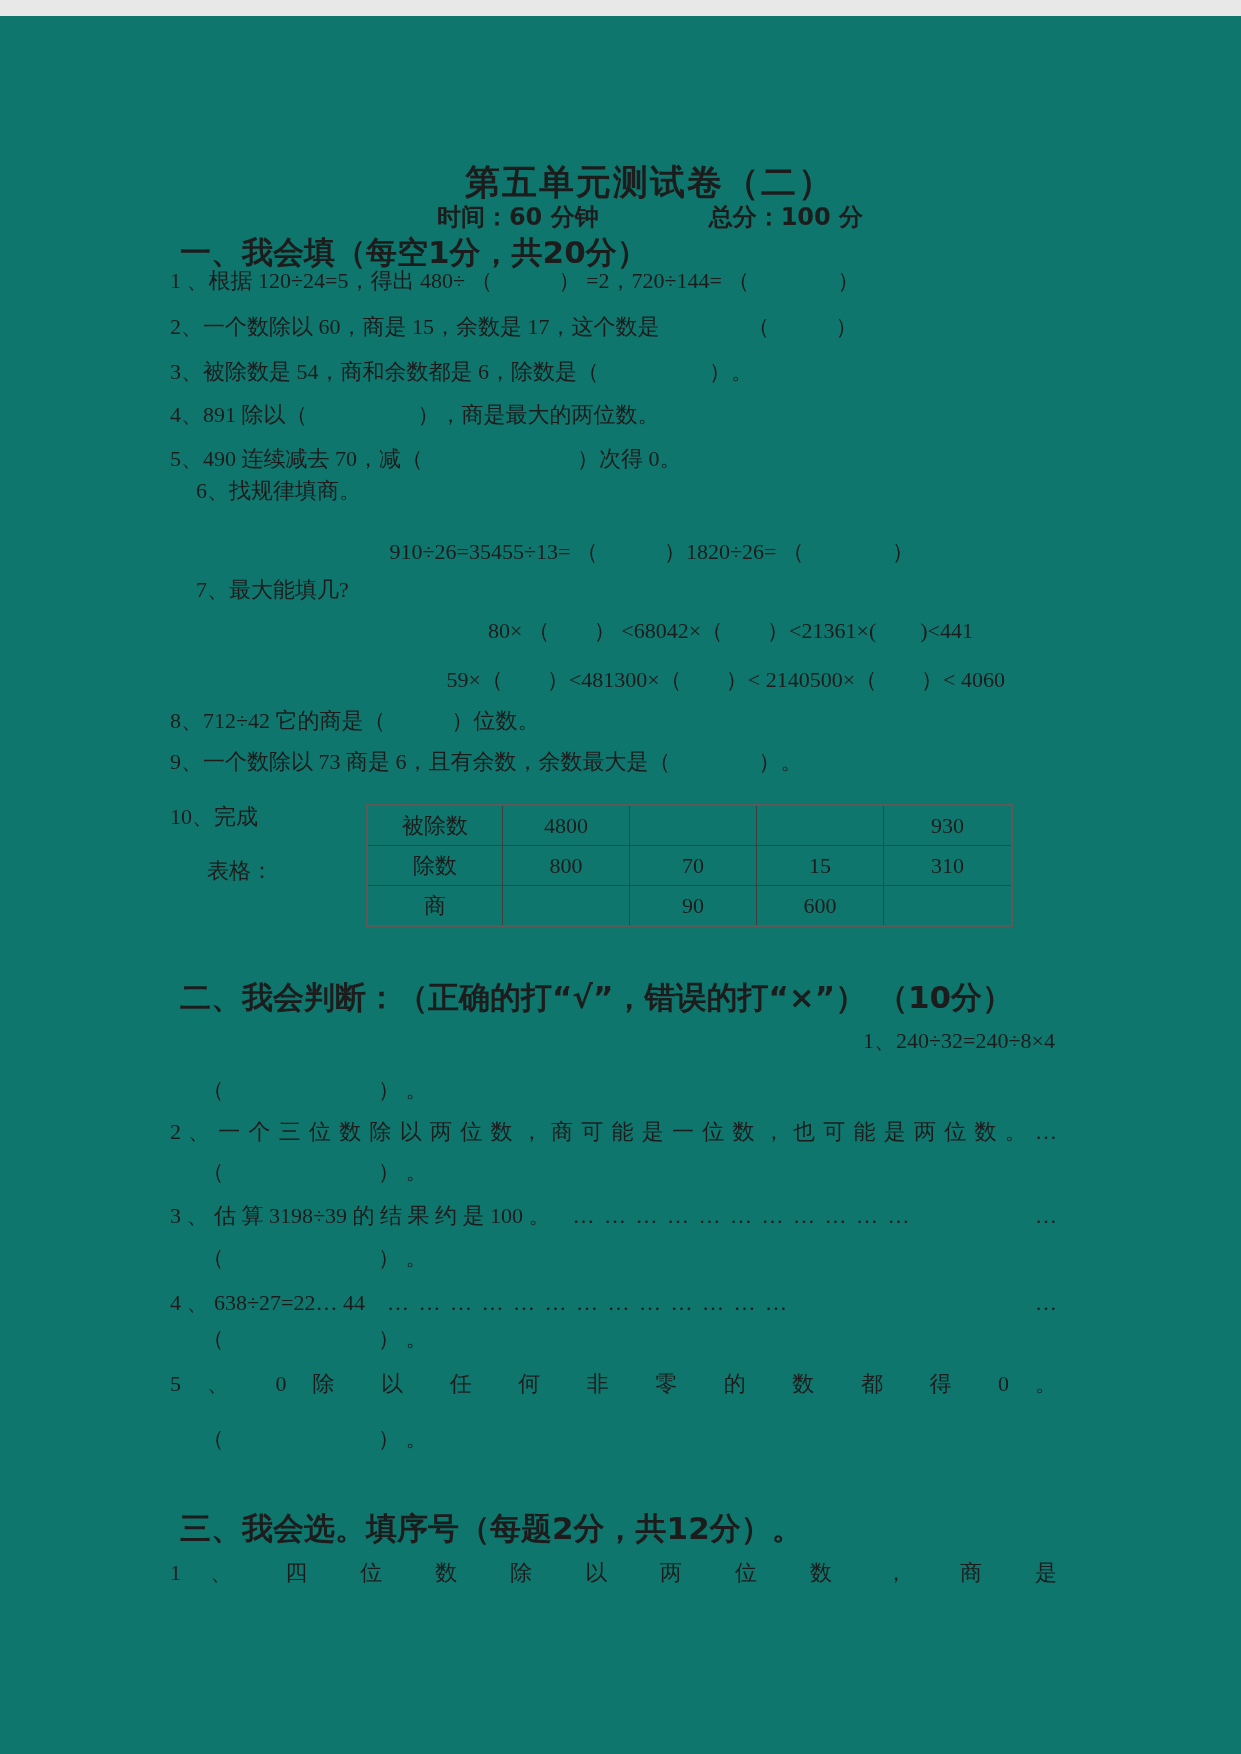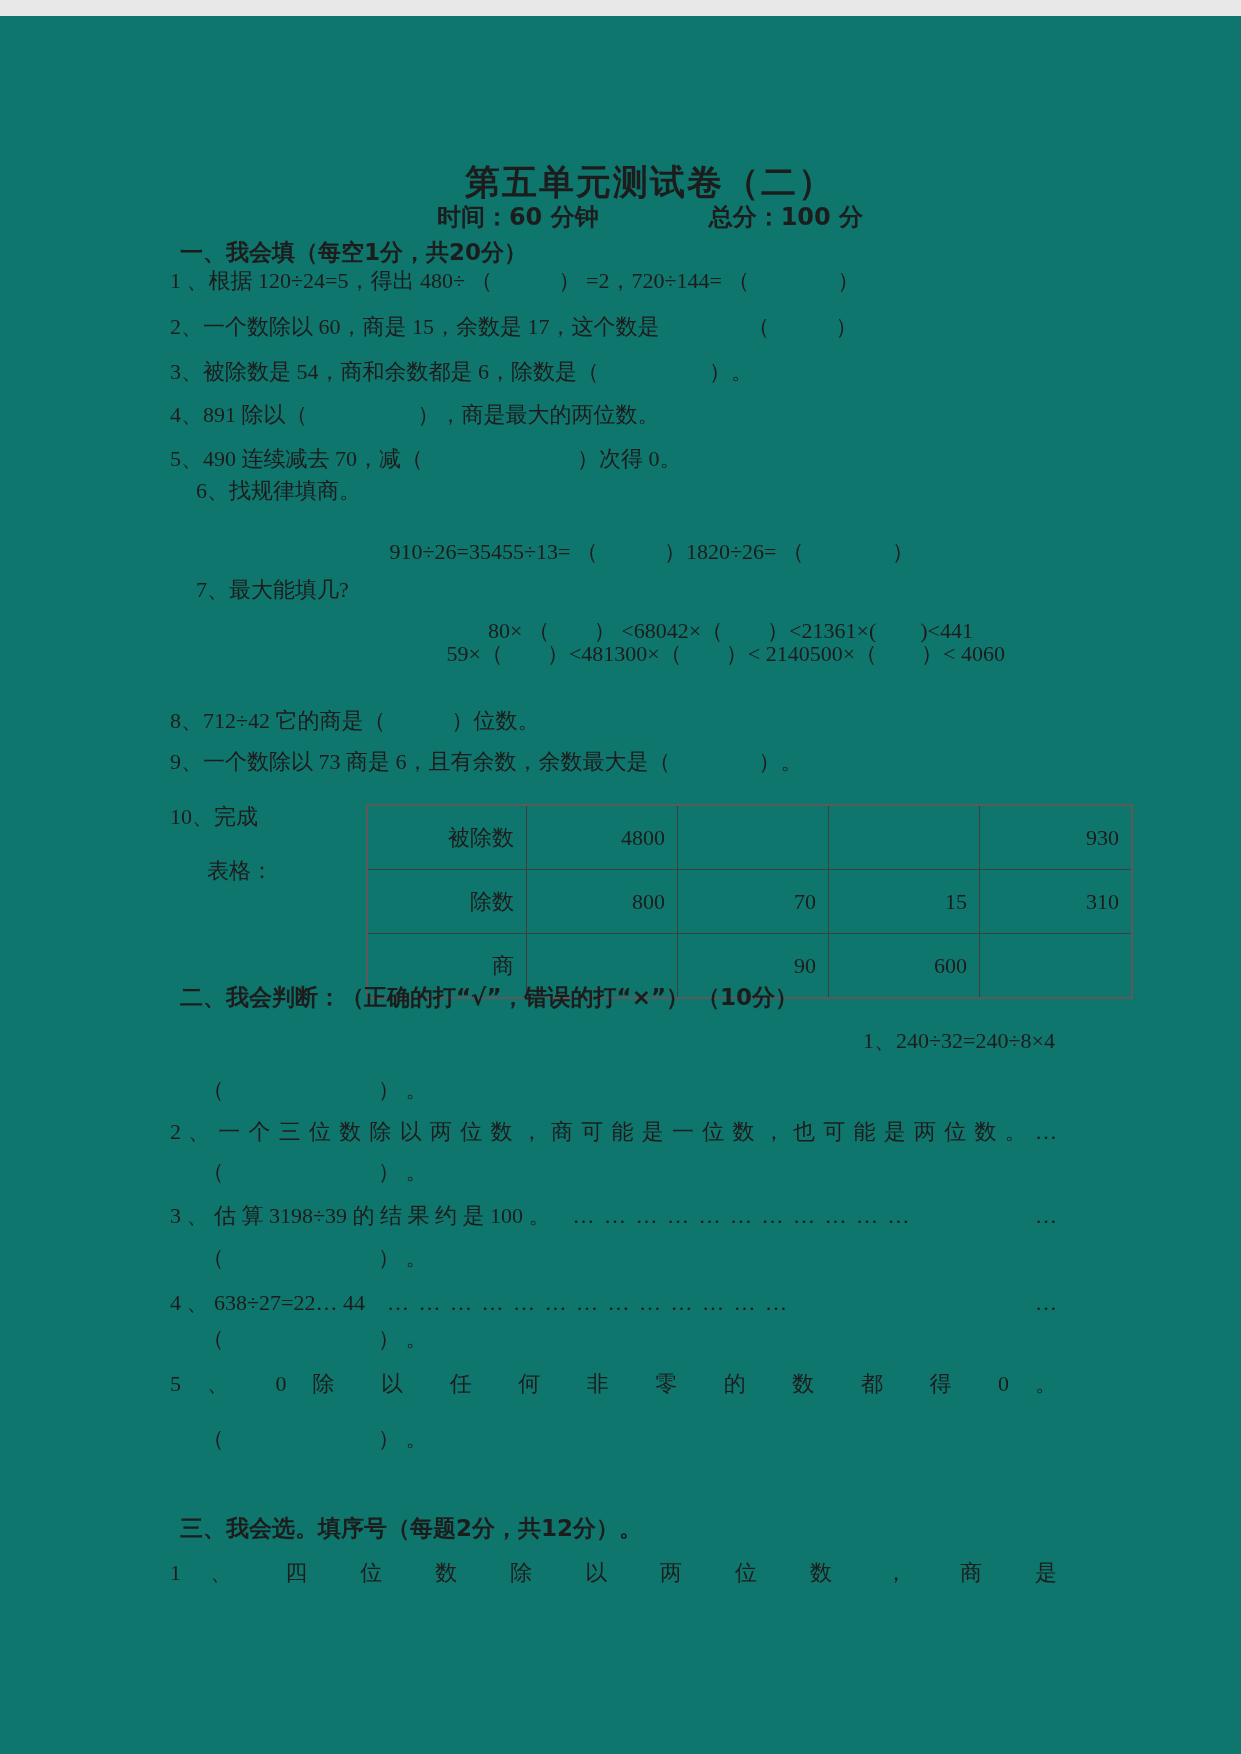--- a/index.html
+++ b/index.html
@@ -20,39 +20,39 @@
     text-align:center;width:950px;left:175px;top:143px;
   }
   .subtitle{
     top:185px;left:175px;width:950px;
     display:flex;justify-content:center;gap:110px;
     font-family:"DejaVu Sans","Liberation Sans",sans-serif;
     font-size:24px;font-weight:bold;
   }
   .heading{
     font-family:"DejaVu Sans","Liberation Sans",sans-serif;
-    font-size:23px;font-weight:bold;line-height:30px;
+    font-size:31px;font-weight:bold;line-height:30px;
   }
   .flexrow{display:flex;justify-content:flex-end;white-space:pre;}
   .justified{
     white-space:normal;
     text-align:justify;text-align-last:justify;
   }
   .dotrow{display:flex;white-space:pre;}
   .dotrow .dots{margin-left:22px;letter-spacing:2px;}
   .dotrow .tail{margin-left:auto;}
   table.grid{
     position:absolute;left:366px;top:788px;
     border-collapse:collapse;table-layout:fixed;
     font-size:22px;
   }
   table.grid td{
     border:1.5px solid #3f3f3f;
-    height:39px;text-align:right;vertical-align:middle;
-    padding:12px;
+    height:39px;text-align:center;vertical-align:middle;
+    padding:0;
   }
   table.grid{border:2.5px solid #5a5a5a;}
   td.c0{width:134px;}
   td.c1{width:126px;}td.c2{width:126px;}td.c3{width:126px;}td.c4{width:127px;}
 </style>
 </head>
 <body>
 
 <div class="page">
 
@@ -78,21 +78,21 @@
     <span>455÷13= （　　　）</span>
     <span>1820÷26= （　　　　）</span>
   </div>
 
   <div class="abs line" style="left:196px;top:559px">7、最大能填几?</div>
   <div class="abs line flexrow" style="left:233px;top:600px;width:740px">
     <span>80× （　　） &lt;680</span>
     <span>42×（　　）&lt;213</span>
     <span>61×(　　)&lt;441</span>
   </div>
-  <div class="abs line flexrow" style="left:233px;top:623px;width:772px">
+  <div class="abs line flexrow" style="left:233px;top:649px;width:772px">
     <span>59×（　　）&lt;481</span>
     <span>300×（　　）&lt; 2140</span>
     <span>500×（　　）&lt; 4060</span>
   </div>
 
   <div class="abs line" style="left:170px;top:690px">8、712÷42 它的商是（　　　）位数。</div>
   <div class="abs line" style="left:170px;top:731px">9、一个数除以 73 商是 6，且有余数，余数最大是（　　　　）。</div>
 
   <div class="abs line" style="left:170px;top:786px">10、完成</div>
   <div class="abs line" style="left:207px;top:840px">表格：</div>

